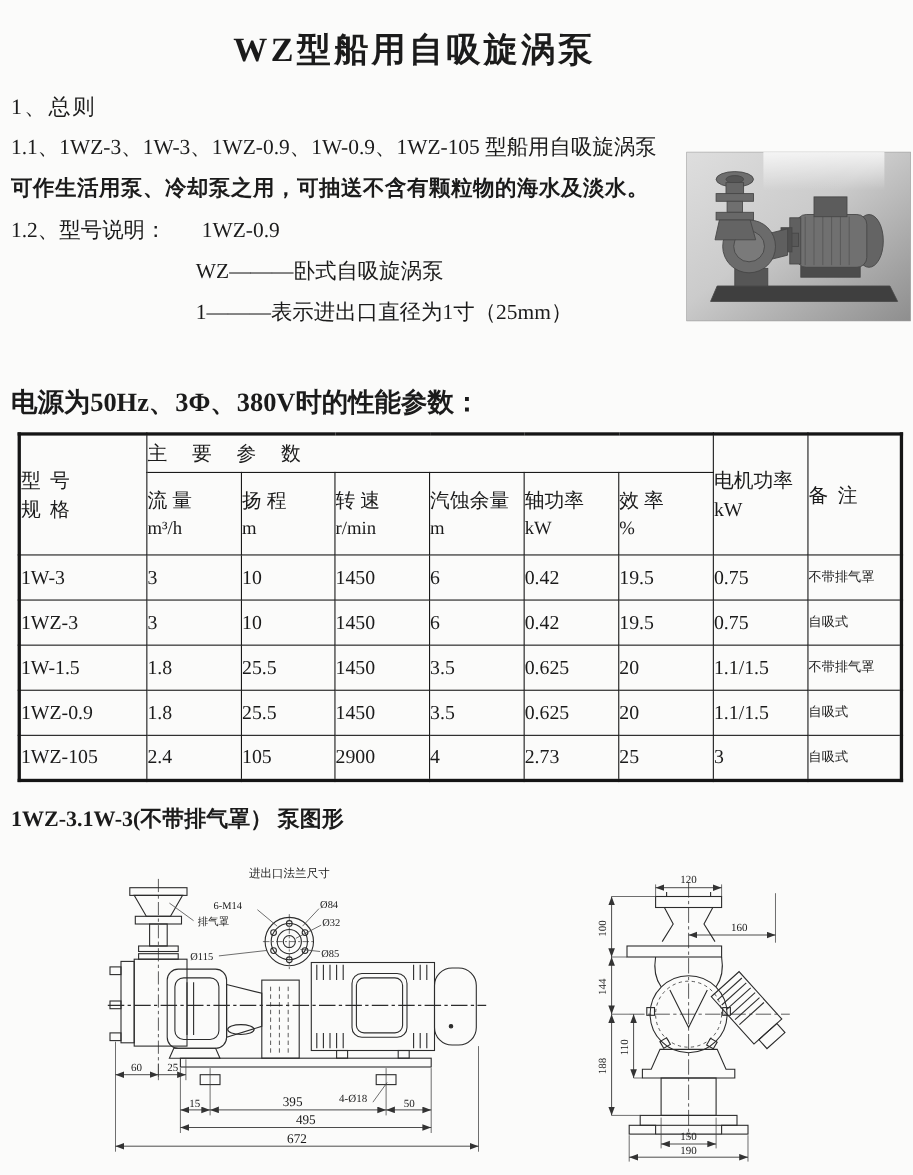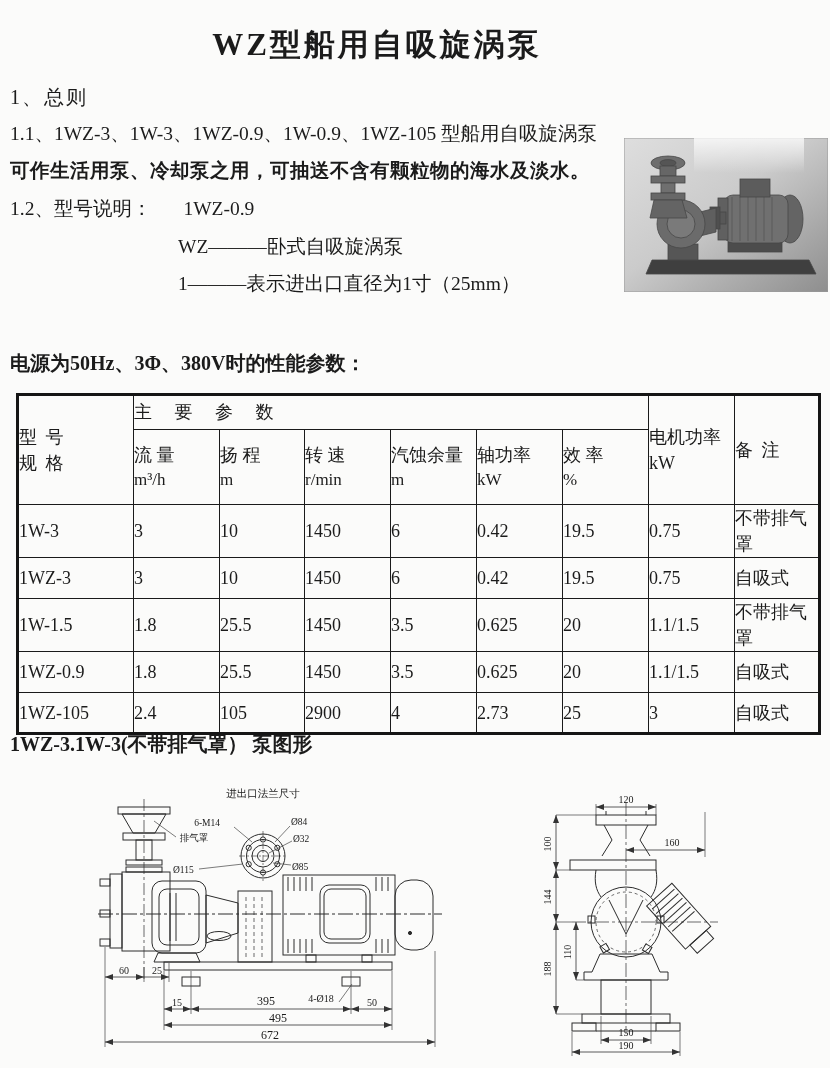--- a/index.html
+++ b/index.html
@@ -11,36 +11,36 @@
   .abs{position:absolute;white-space:nowrap;}
   .title{left:0;top:24px;width:754px;text-align:center;font-size:31px;font-weight:bold;letter-spacing:3px;}
   .h1{left:10px;top:84px;font-size:20px;letter-spacing:2px;}
   .bodyline{font-size:19.5px;}
   #p11a{left:10px;top:120px;}
   #p11b{left:10px;top:157px;font-weight:700;letter-spacing:0.5px;}
   #p12{left:10px;top:195px;}
   #p12 .val{padding-left:32px;}
   #noteWZ{left:178px;top:233px;}
   #note1{left:178px;top:270px;}
-  #tableIntro{left:10px;top:350px;font-size:20px;font-weight:600;}
+  #tableIntro{left:10px;top:350px;font-size:24px;font-weight:600;}
   #figCaption{left:10px;top:731px;font-size:20px;font-weight:600;}
   #photo{left:624px;top:138px;width:204px;height:154px;}
   #drawLeft{left:96px;top:781px;}
   #drawRight{left:538px;top:782px;}
 
   table.ptable{
     position:absolute;left:16px;top:393px;border-collapse:collapse;table-layout:fixed;
     border:3px solid #151515;font-size:18px;
   }
   table.ptable td{border:1.6px solid #1a1a1a;text-align:left;vertical-align:middle;padding:0;line-height:1.45;}
   tr.hr1{height:35px;} tr.hr2{height:75px;} tr.dr{height:41px;}
   .cell-model{letter-spacing:2px;}
   .mainhdr{letter-spacing:9px;font-size:18px;}
   .unit{font-size:17px;}
-  .remark-cell{font-size:18px;}
+  .remark-cell{font-size:12px;}
   .num{font-size:18px;}
 
   svg text{fill:#1b1b1b;font-family:"Liberation Serif","DejaVu Serif",serif;}
   .dln{stroke:#333;stroke-width:0.8;fill:none;}
   .xln{stroke:#444;stroke-width:0.7;fill:none;}
   .dtx{font-size:10px;}
   .ltx{font-size:9.5px;}
 </style>
 </head>
 <body>

